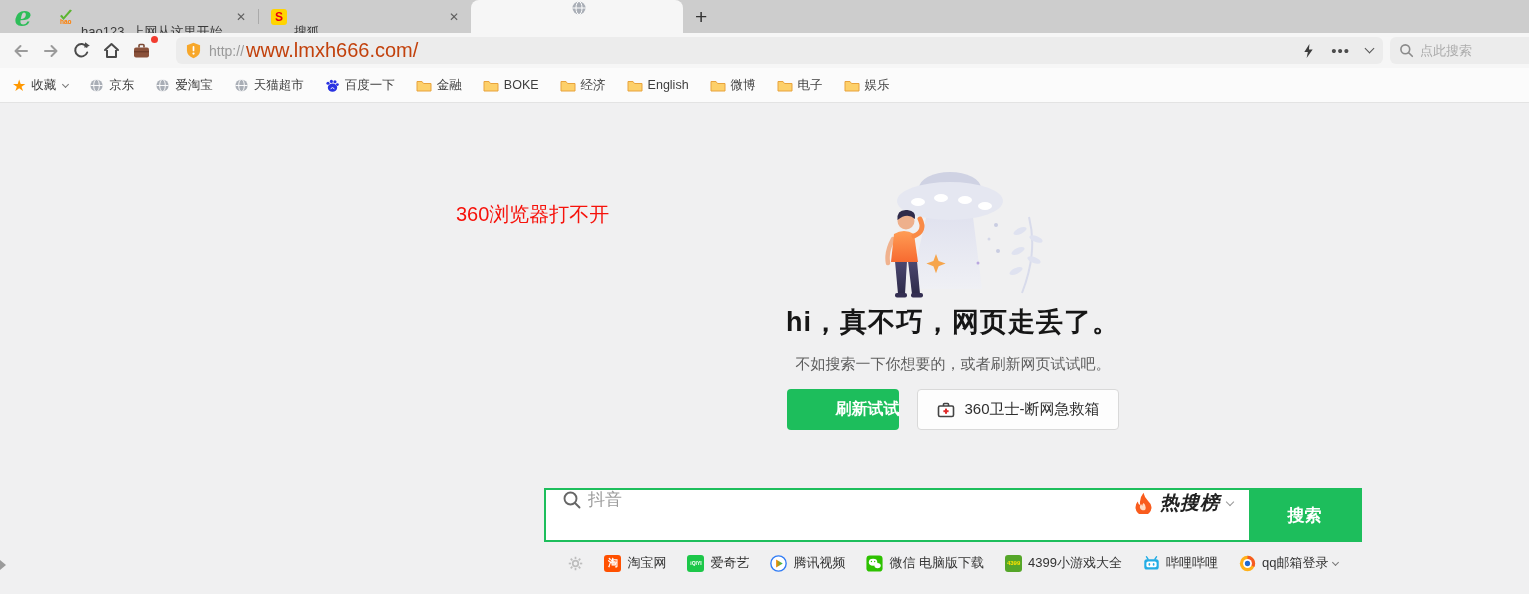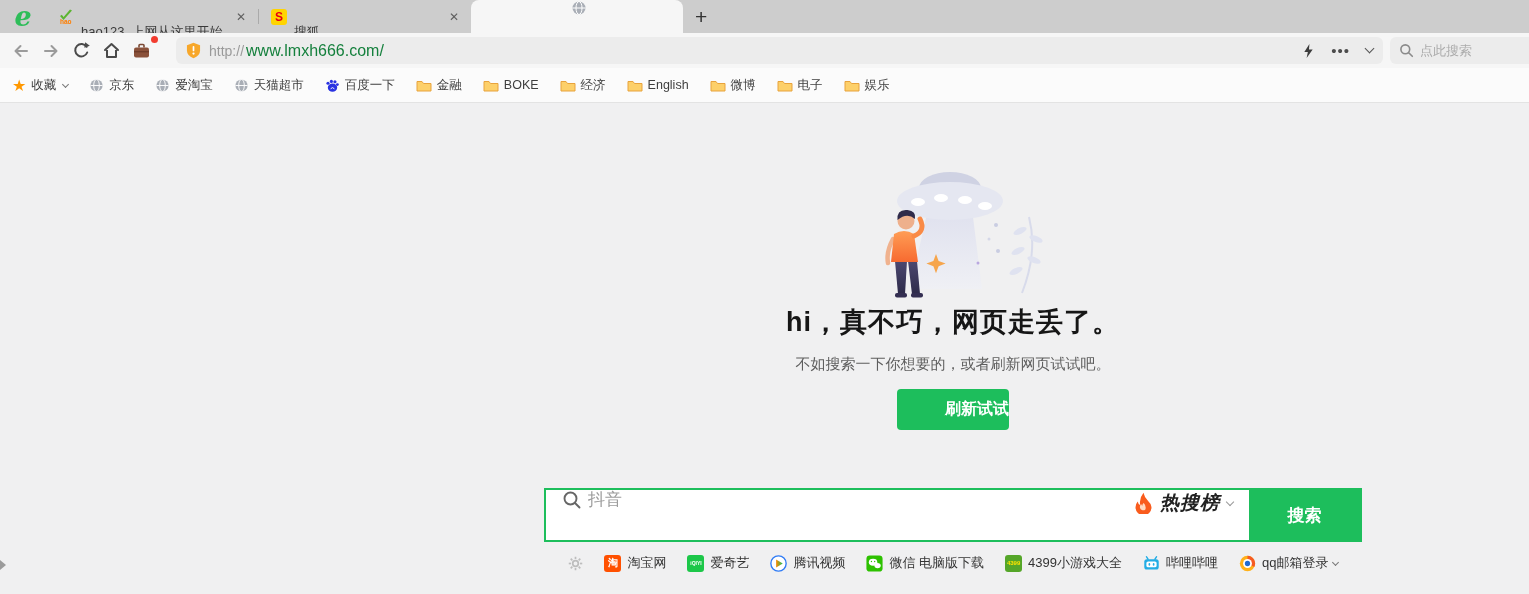--- a/index.html
+++ b/index.html
@@ -24,21 +24,21 @@
 
   
   .toolbar { position:absolute; top:33px; left:0; right:0; height:35px; background:#f6f6f6;
     display:flex; align-items:center; }
   .navbtn { width:30px; height:28px; display:flex; align-items:center; justify-content:center; cursor:pointer; }
   .brief { position:relative; }
   .reddot { position:absolute; top:-1px; right:-2px; width:7px; height:7px; border-radius:50%; background:#f23c30; }
   .addrbar { position:absolute; left:176px; right:146px; top:4px; height:27px; background:#ececec;
     border-radius:6px; display:flex; align-items:center; padding:0 10px; gap:8px; }
   .addrbar .scheme { color:#9a9a9a; font-size:14px; }
-  .addrbar .host { color:#15803d; font-size:16px; margin-left:-6px; }
+  .addrbar .host { color:#c2410c; font-size:20px; margin-left:-6px; }
   .addr-right { margin-left:auto; display:flex; align-items:center; gap:16px; }
   .toolsearch { position:absolute; left:1390px; right:-6px; top:4px; height:27px; background:#ececec;
     border-radius:6px; display:flex; align-items:center; padding:0 9px; gap:6px; }
   .toolsearch input { border:none; outline:none; background:transparent; font-size:13px; width:90px;
     color:#444; font-family:inherit; }
   .toolsearch input::placeholder { color:#ababab; }
   .ellipsisglyph { color:#4c4c4c; font-size:15px; letter-spacing:1px; }
   .chev { width:7px; height:7px; border-right:1.7px solid #555; border-bottom:1.7px solid #555;
     transform:rotate(45deg); display:inline-block; margin-top:-4px; }
 
@@ -262,20 +262,21 @@
   <div class="bkitem">
     <svg width="16" height="13" viewBox="0 0 16 13">
       <path d="M1 2.5 h5 l1.5 2 H15 v7.5 H1 Z" fill="#fdd06a" stroke="#e8a33d" stroke-width="1"></path>
     </svg>
     <span>娱乐</span>
   </div>
 </div>
 
 <div class="content">
 
+  <div class="annotation">360浏览器打不开</div>
   <div class="sidehandle"></div>
 
   <div class="errwrap">
 
     <svg class="illus" width="210" height="142" viewBox="0 0 210 142">
       <defs>
         <linearGradient id="beamG" x1="0" y1="0" x2="0" y2="1">
           <stop offset="0" stop-color="#dddfee"></stop>
             <stop offset="1" stop-color="#eff0f5"></stop>
         </linearGradient>
@@ -324,20 +325,29 @@
       <path d="M49.5 61 q-1-11 10-10 q9 1 7.5 9 q-8-7 -17.5 1 Z" fill="#2f2b4a"></path>
     </svg>
 
     <div class="errtitle">hi，真不巧，网页走丢了。</div>
     <div class="errsub">不如搜索一下你想要的，或者刷新网页试试吧。</div>
 
     <div class="btnrow">
       <div class="btn btn-green">
         <span>刷新试试</span>
       </div>
+      <div class="btn btn-white">
+        <svg width="20" height="20" viewBox="0 0 20 20">
+          <path d="M7.5 6 V4.3 q0-0.8 0.8-0.8 h3.4 q0.8 0 0.8 0.8 V6" fill="none" stroke="#444" stroke-width="1.6"></path>
+          <rect x="2.5" y="6" width="15" height="10.5" rx="1.5" fill="#fff" stroke="#444" stroke-width="1.6"></rect>
+          <rect x="9" y="8.6" width="2" height="5.2" fill="#e02b2b"></rect>
+          <rect x="7.4" y="10.2" width="5.2" height="2" fill="#e02b2b"></rect>
+        </svg>
+        <span>360卫士-断网急救箱</span>
+      </div>
     </div>
 
     <div class="searchbar">
       <span class="sb-mag">
         <svg width="20" height="20" viewBox="0 0 20 20">
           <circle cx="8.5" cy="8.5" r="6" fill="none" stroke="#666" stroke-width="1.9"></circle>
           <line x1="13" y1="13" x2="17.5" y2="17.5" stroke="#666" stroke-width="1.9" stroke-linecap="round"></line>
         </svg>
       </span>
       <input placeholder="抖音" style="">

